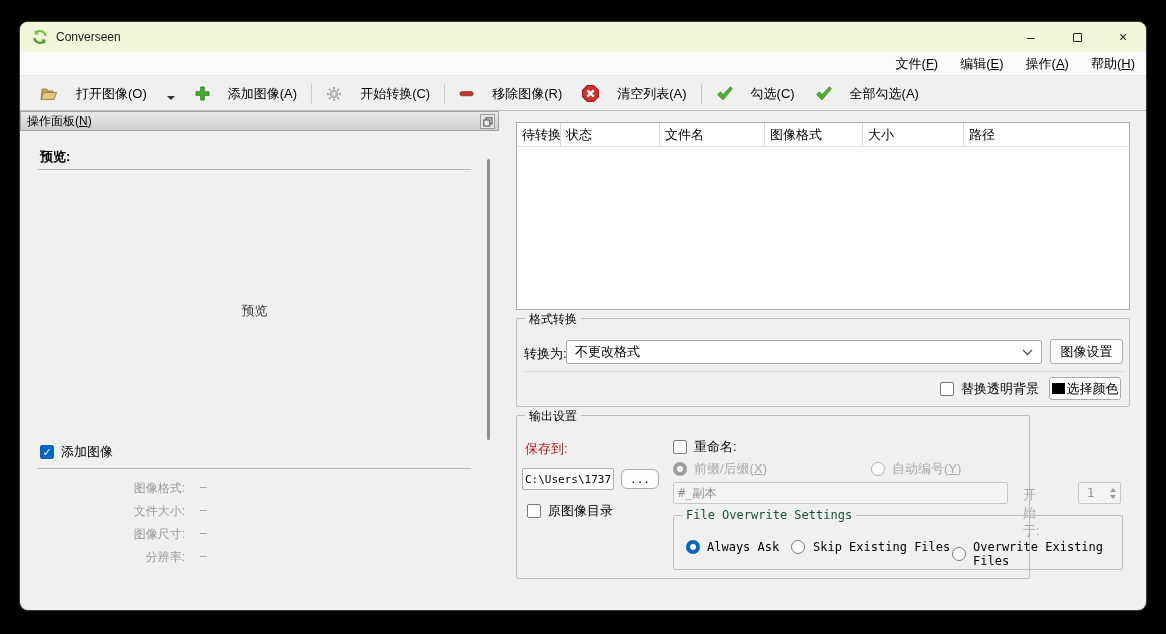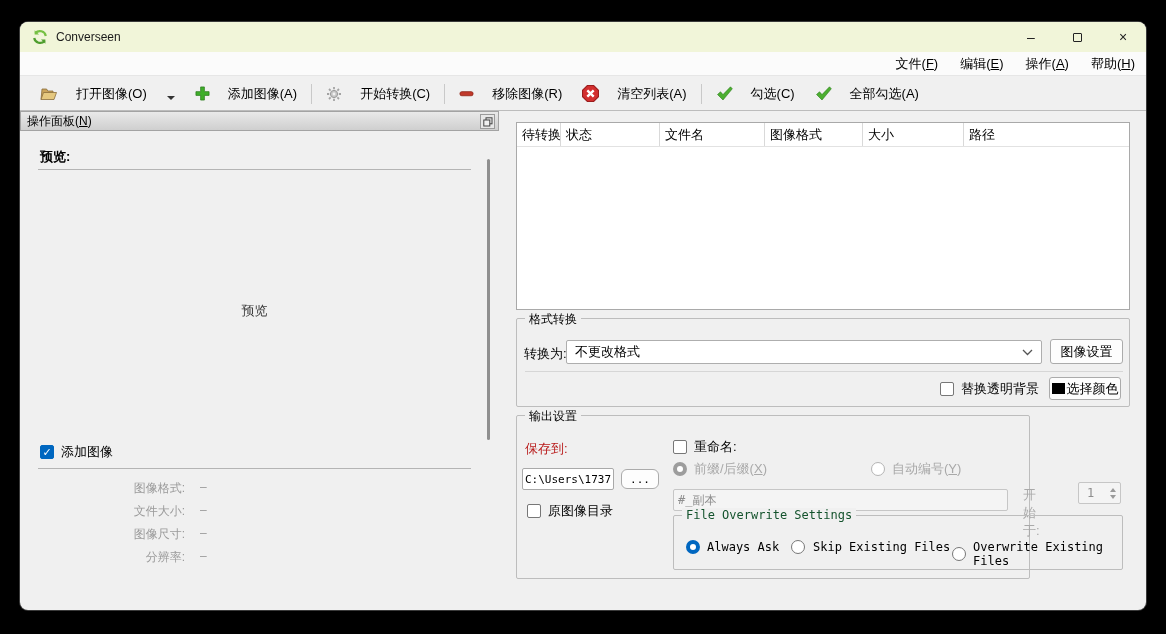--- a/index.html
+++ b/index.html
@@ -90,21 +90,21 @@
   .path-input { position:absolute; left:5px; top:52px; width:92px; height:22px; background:#fff;
                 border:1px solid #a9a9a9; border-radius:2px; font-size:11px; padding:0 2px; color:#000; }
   .btn-browse { position:absolute; left:104px; top:53px; width:38px; height:20px; border-radius:6px; font-size:11px; }
   .samedir { position:absolute; left:10px; top:86px; }
   .cbrow { display:flex; align-items:center; gap:7px; font-size:13px; color:#000; }
   .rename { position:absolute; left:156px; top:22px; }
   .radio-row { display:flex; align-items:center; gap:7px; font-size:13px; }
   .r-prefix { position:absolute; left:156px; top:44px; color:#a9a9a9; }
   .r-auto { position:absolute; left:354px; top:44px; color:#a9a9a9; }
   .pattern-input { position:absolute; left:156px; top:66px; width:335px; height:22px; background:#f4f4f4;
-                   border:1px solid #c6c6c6; border-radius:2px; font-size:12px; padding:0 4px; color:#8e8e8e;margin-top:7px; }
+                   border:1px solid #c6c6c6; border-radius:2px; font-size:12px; padding:0 4px; color:#8e8e8e; }
   .start-label { position:absolute; left:506px; top:70px; font-size:13px; color:#a9a9a9; }
   .spinner { position:absolute; left:561px; top:66px; width:43px; height:22px; background:#f4f4f4;
              border:1px solid #c6c6c6; border-radius:2px; display:flex; align-items:center; }
   .spinner .val { font-size:12px; color:#8e8e8e; padding-left:8px; flex:1; }
   .spin-arrows { display:flex; flex-direction:column; gap:3px; padding-right:4px; }
   .sa-up { width:0; height:0; border-left:3px solid transparent; border-right:3px solid transparent; border-bottom:4px solid #9a9a9a; }
   .sa-dn { width:0; height:0; border-left:3px solid transparent; border-right:3px solid transparent; border-top:4px solid #9a9a9a; }
 
   .ow-box { position:absolute; left:156px; top:99px; width:450px; height:55px; border:1px solid #bdbdbd; border-radius:2px; }
   .ow-radio { position:absolute; top:24px; display:flex; align-items:center; gap:7px; font-size:12px; color:#000; }

